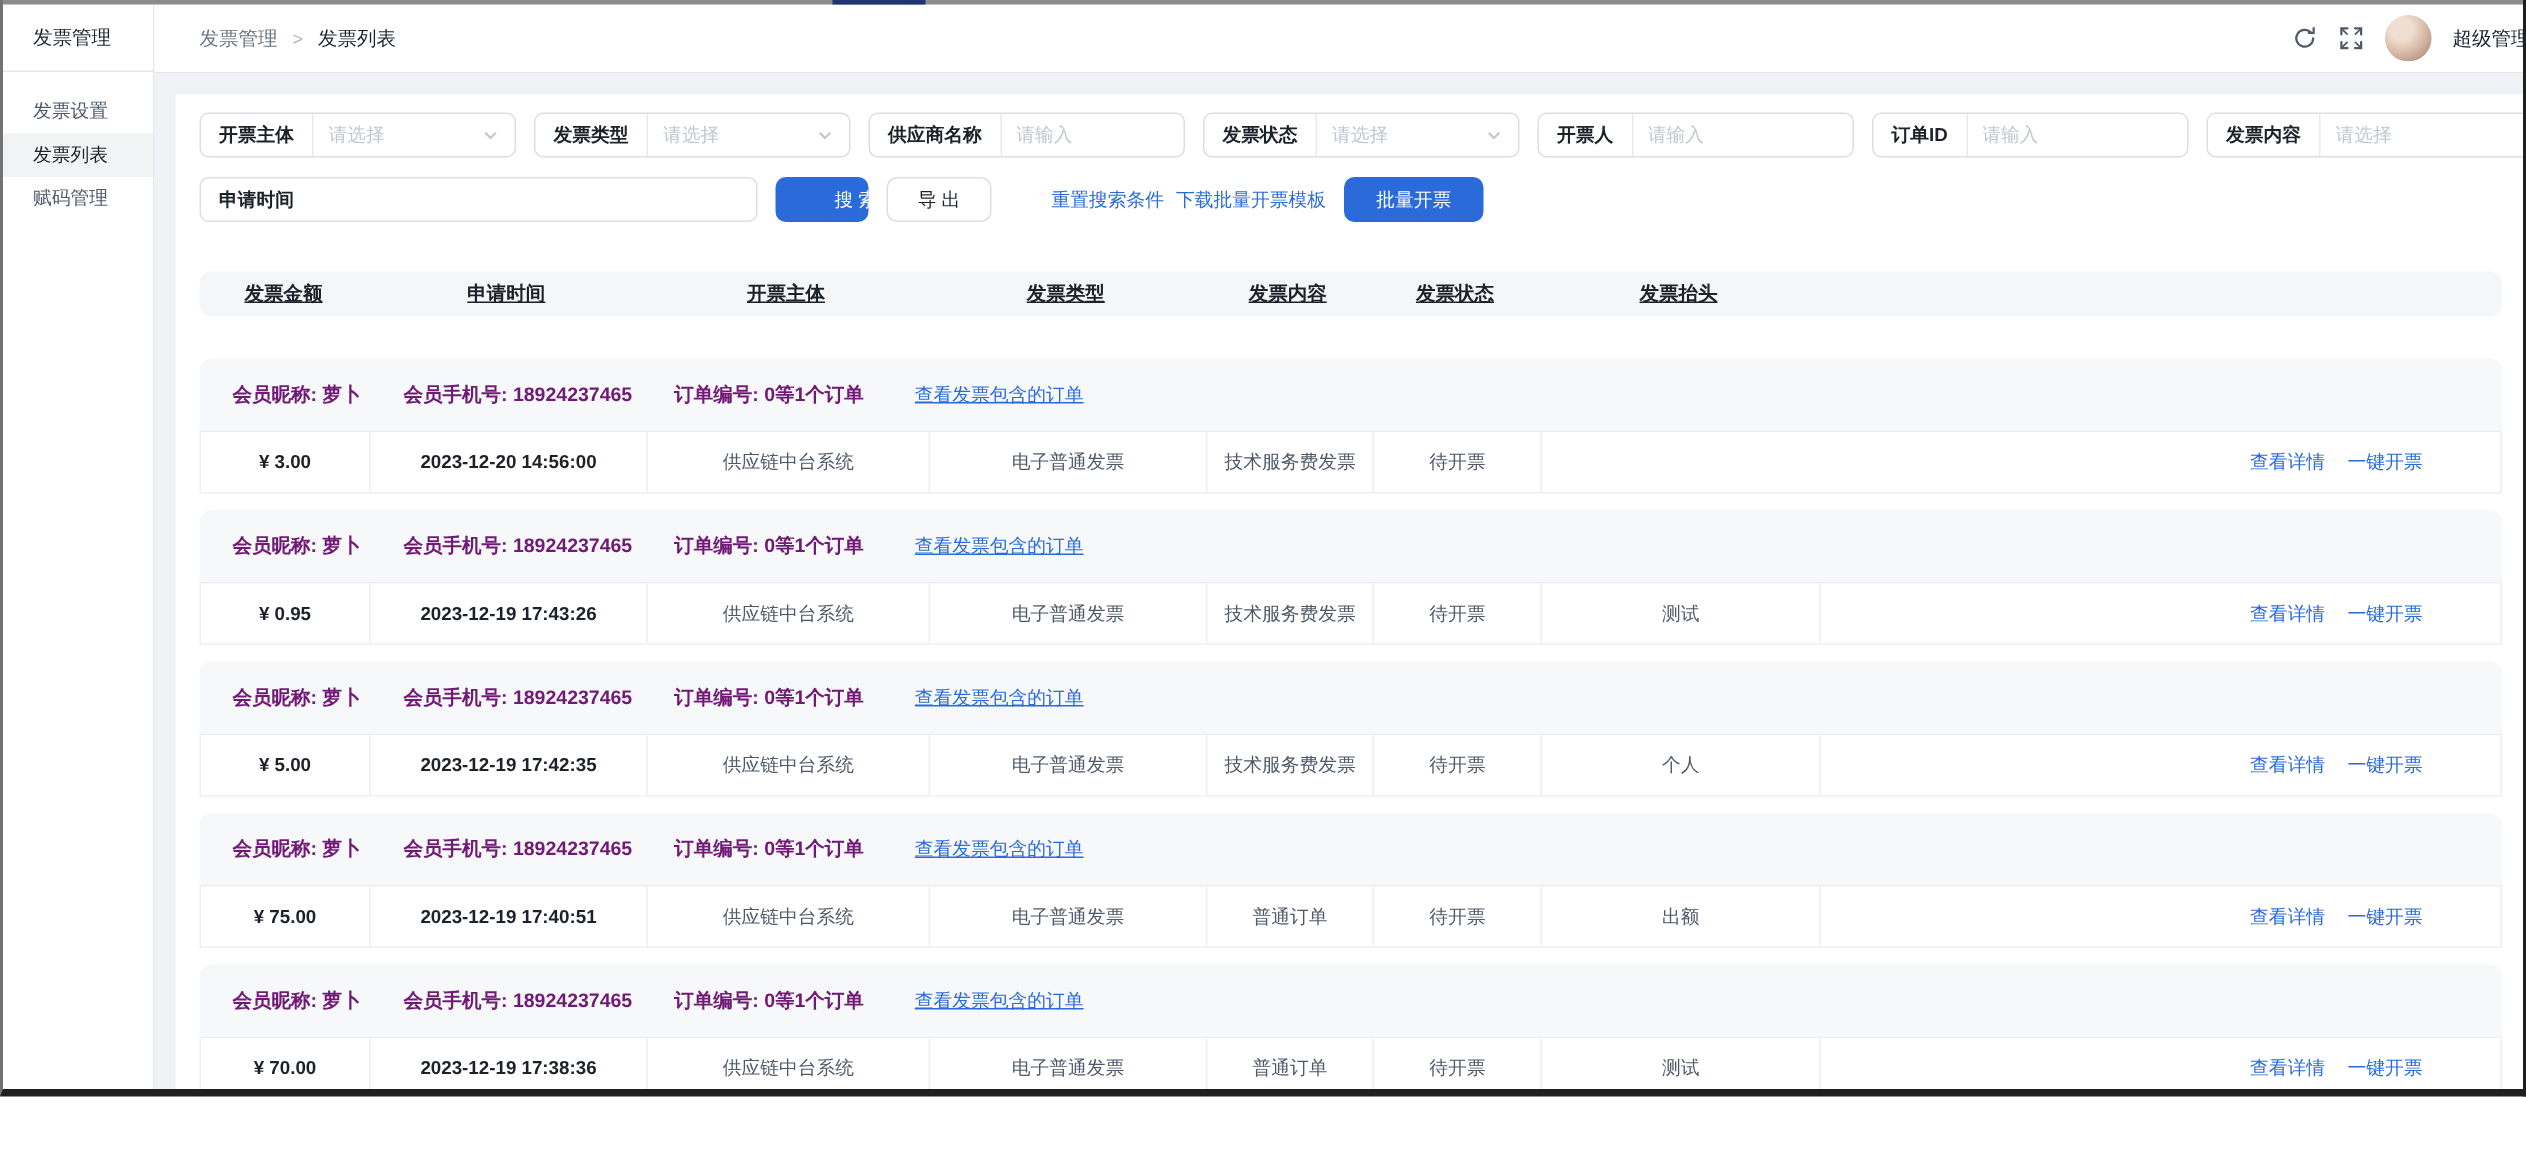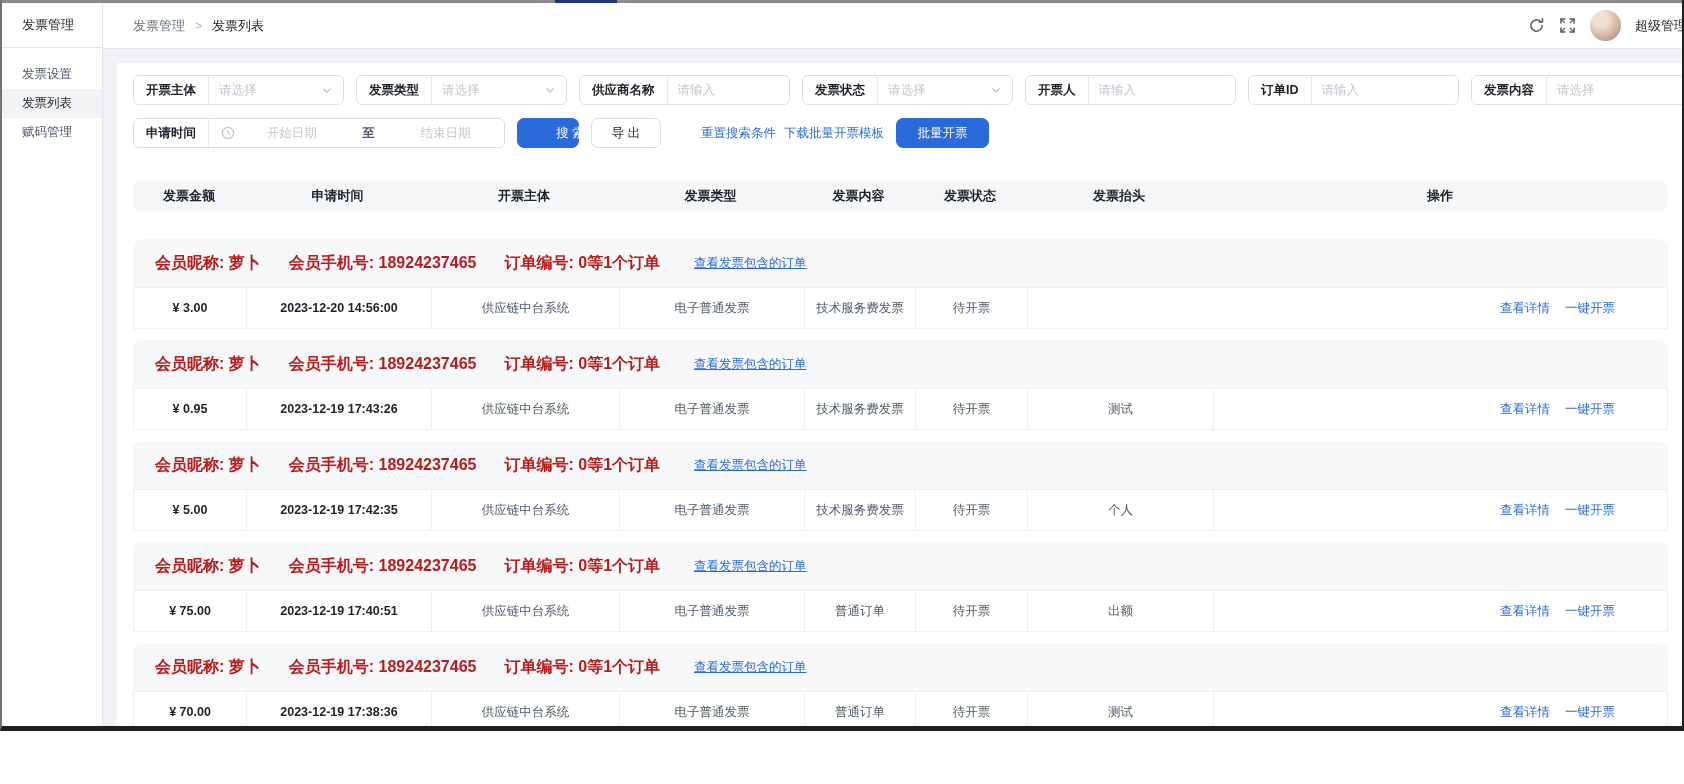--- a/index.html
+++ b/index.html
@@ -59,28 +59,28 @@
   .btn-plain { background:#fff; color:#1d2129; border:1px solid #dcdee2; }
   .btn-search { width:62px; margin-left:12px;padding-left:45px; }
   .btn-export { width:70px; margin-left:12px; }
   .btn-batch { width:93px; margin-left:12px; }
   .tlink { font-size:12.5px; color:#2b6bd9; cursor:pointer; white-space:nowrap; }
   .lk1 { margin-left:40px; } .lk2 { margin-left:8px; }
 
   
   .table { width:1535px; margin-top:33px; }
   .thead { height:30px; background:#f5f6f7; border-radius:8px; display:flex; align-items:center; }
-  .th { font-size:13px; font-weight:700; color:#1d2129; text-align:center; }
+  .th { font-size:13px; font-weight:700; color:#1d2129; text-align:center;text-decoration:underline; }
   .c0 { width:112px; } .c1 { width:185px; } .c2 { width:188px; } .c3 { width:185px; }
   .c4 { width:111px; } .c5 { width:112px; } .c6 { width:186px; } .c7 { flex:1; }
 
   .group { margin-top:11px; }
   .group.first { margin-top:28px; }
   .ghead { height:48px; background:#f7f8fa; border-radius:8px 8px 0 0; display:flex; align-items:center; padding-left:22px; gap:28px; }
-  .gh-pair { font-size:16px; color:#b91c1c; font-weight:700; white-space:nowrap; }
+  .gh-pair { font-size:13px; color:#701a75; font-weight:700; white-space:nowrap; }
   .glink { font-size:12.5px; color:#2b6bd9; text-decoration:underline; cursor:pointer; margin-left:6px; white-space:nowrap; }
   .grow { height:42px; display:flex; align-items:stretch; border:1px solid #edeff2; border-top:1px solid #edeff2; background:#fff; }
   .cell { display:flex; align-items:center; justify-content:center; font-size:12.5px; color:#4e5969; white-space:nowrap; overflow:hidden; }
   .grow .cell + .cell { border-left:1px solid #edeff2; }
   .cell.strong { color:#1d2129; font-weight:700; }
   .cell.actions { justify-content:flex-end; gap:15px; padding-right:52px; }
   .alink { font-size:12.5px; color:#2b6bd9; cursor:pointer; white-space:nowrap; }
 </style>
 </head>
 <body>
@@ -184,47 +184,37 @@
                 <span class="ffield">
                   <span class="ph">请选择</span>
 
                 </span>
               </div>
             </div>
 
             <div class="frow frow2">
               <div class="fgroup w372">
                 <span class="flabel">申请时间</span>
-                <span class="ffield">
-                  <svg class="clock" viewBox="0 0 14 14" fill="none" stroke="#c2c6ce" stroke-width="1.2">
-                    <circle cx="7" cy="7" r="5.6"></circle>
-                      <path d="M7 3.8V7l2.2 1.4"></path>
-                  </svg>
-                  <span class="dph" style="flex:1;text-align:center;">开始日期</span>
-                  <span class="dmid">至</span>
-                  <span class="dph" style="flex:1;text-align:center;">结束日期</span>
-                </span>
               </div>
               <button class="btn btn-primary btn-search">搜 索</button>
               <button class="btn btn-plain btn-export">导 出</button>
               <span class="tlink lk1">重置搜索条件</span>
               <span class="tlink lk2">下载批量开票模板</span>
               <button class="btn btn-primary btn-batch">批量开票</button>
             </div>
 
             <div class="table">
               <div class="thead">
                 <div class="th c0">发票金额</div>
                 <div class="th c1">申请时间</div>
                 <div class="th c2">开票主体</div>
                 <div class="th c3">发票类型</div>
                 <div class="th c4">发票内容</div>
                 <div class="th c5">发票状态</div>
                 <div class="th c6">发票抬头</div>
-                <div class="th c7">操作</div>
               </div>
 
               <section class="group first">
                 <div class="ghead">
                   <span class="gh-pair"><span>会员昵称:</span> <span>萝卜</span></span>
                   <span class="gh-pair"><span>会员手机号:</span> <span>18924237465</span></span>
                   <span class="gh-pair"><span>订单编号:</span> <span>0等1个订单</span></span>
                   <span class="glink">查看发票包含的订单</span>
                 </div>
                 <div class="grow">

